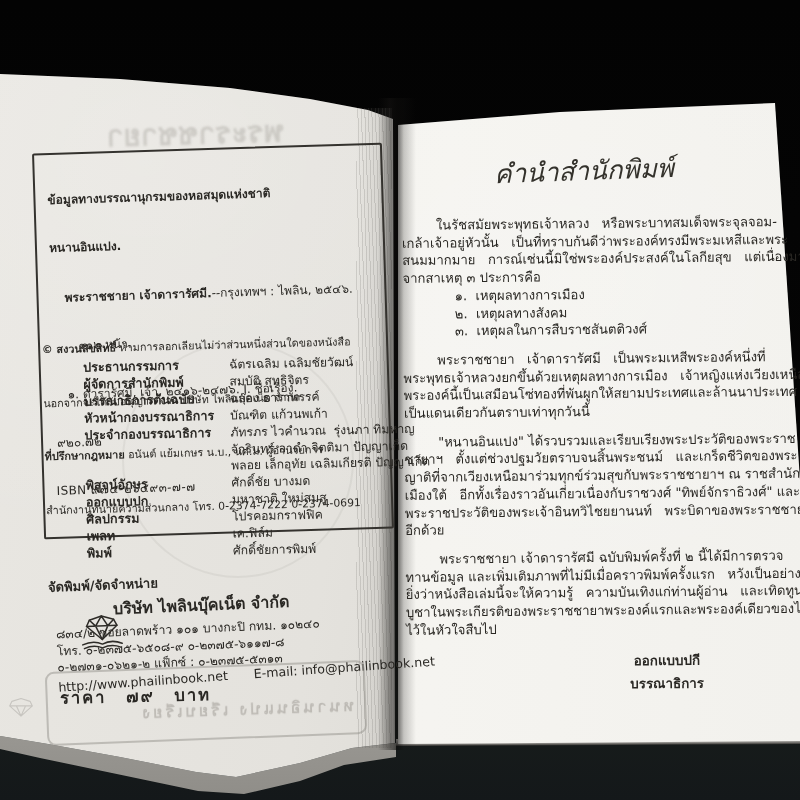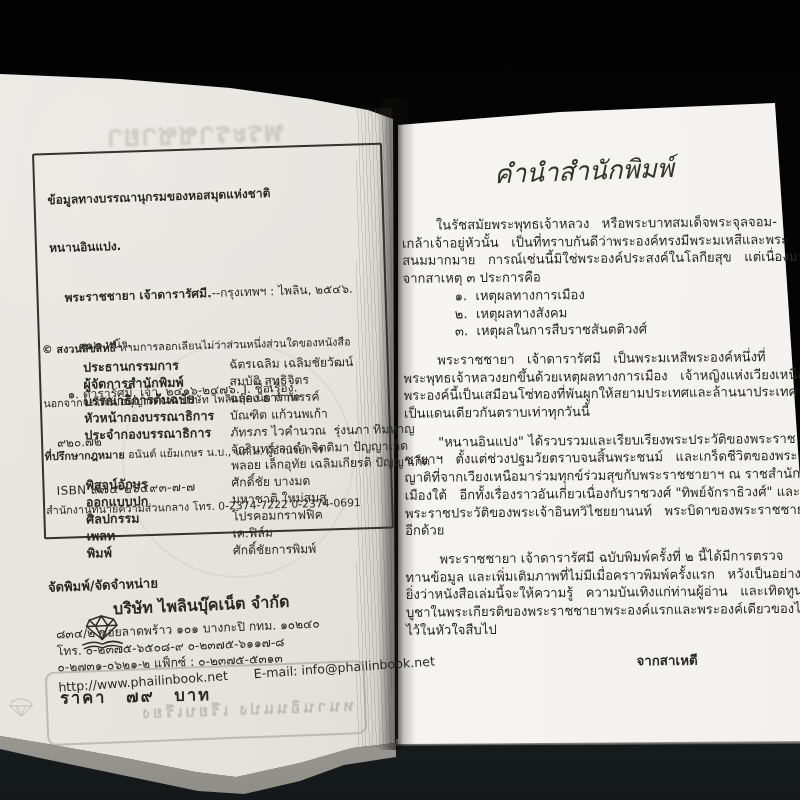--- a/index.html
+++ b/index.html
@@ -256,17 +256,18 @@
           <div class="pline">บูชาในพระเกียรติของพระราชชายาพระองค์แรกและพระองค์เดียวของไทย</div>
 
           <div class="pline">ไว้ในหัวใจสืบไป</div>
 
       </div>
 
   </div>
 
   <div class="abs signature ink">
 
-      <div>จากสาเหตี</div>
-
+      <div>ออกแบบปกี</div>
+
+      <div>บรรณาธิการ</div>
 
   </div>
 </div>
 
 </body></html>

